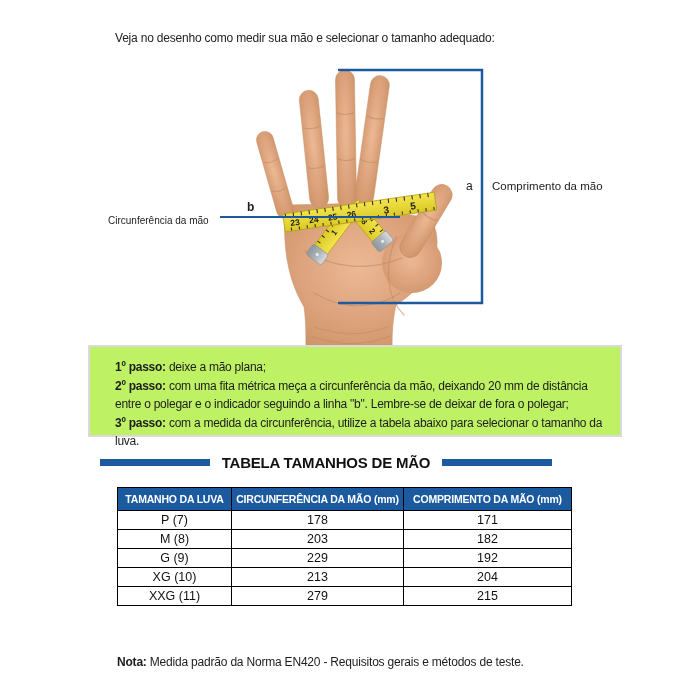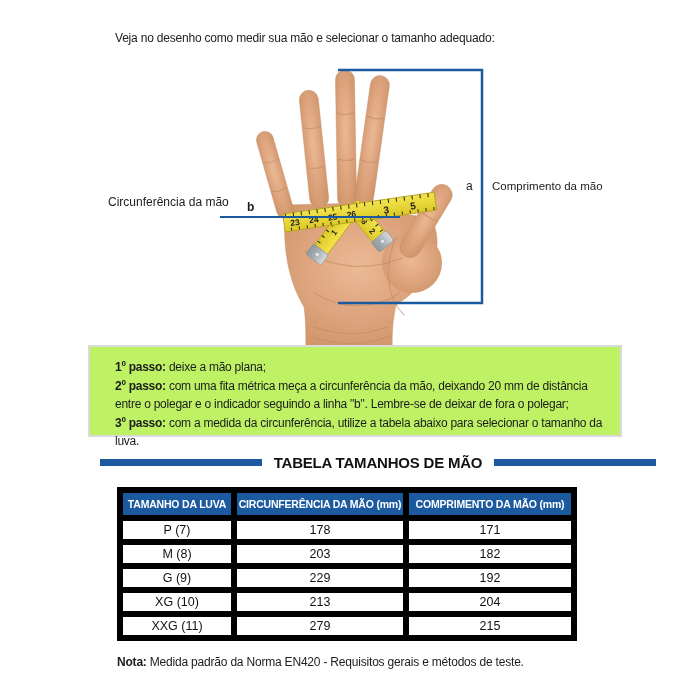--- a/index.html
+++ b/index.html
@@ -2,35 +2,35 @@
 <html><head>
 <meta charset="utf-8">
 <style>
   html,body{margin:0;padding:0;background:#ffffff;}
   .page{position:relative;width:700px;height:700px;background:#fff;overflow:hidden;
         font-family:"Liberation Sans",sans-serif;color:#1c1c1c;}
   .abs{position:absolute;}
   .intro{left:115px;top:31px;font-size:12px;letter-spacing:-0.2px;color:#222;}
   .diagram-svg{left:100px;top:55px;}
   .diag-label{font-size:12px;color:#1c1c1c;white-space:nowrap;}
-  .lbl-circ{left:108px;top:195px;font-size:12px;}
+  .lbl-circ{left:108px;top:215px;font-size:10px;}
   .lbl-b{left:247px;top:200px;font-weight:bold;font-size:12px;}
   .lbl-a{left:466px;top:179px;font-size:12px;}
   .lbl-comp{left:492px;top:180px;font-size:11.5px;}
   .steps-box{left:88px;top:345px;width:534px;height:92px;border:2px solid #dadada;
              box-sizing:border-box;background:#bef264;}
   .steps-inner{padding:11px 10px 0 25px;font-size:12px;line-height:18.5px;letter-spacing:-0.25px;}
   .steps-inner p{margin:0;}
-  .title-row{left:100px;top:454px;width:556px;height:16px;display:flex;align-items:center;}
+  .title-row{left:100px;top:454px;width:452px;height:16px;display:flex;align-items:center;}
   .title-rule{flex:1;height:7px;background:#1c5aa0;}
   .table-title{white-space:nowrap;font-weight:bold;font-size:15px;letter-spacing:-0.2px;
                margin:0 12px;color:#111;}
   .size-table{left:117px;top:487px;}
   table{border-collapse:collapse;width:454px;table-layout:fixed;}
-  th,td{border:6px solid #000000;text-align:center;vertical-align:middle;}
+  th,td{border:1px solid #000000;text-align:center;vertical-align:middle;}
   th{background:#1c5aa0;color:#fff;font-size:10.5px;font-weight:bold;letter-spacing:-0.2px;
      height:22px;padding:0;}
   td{font-size:12.5px;height:18px;padding:0;color:#111;}
   .note{left:117px;top:655px;font-size:12px;letter-spacing:-0.2px;}
   b{font-weight:bold;}
 </style>
 </head>
 <body>
 
 <div class="page">

